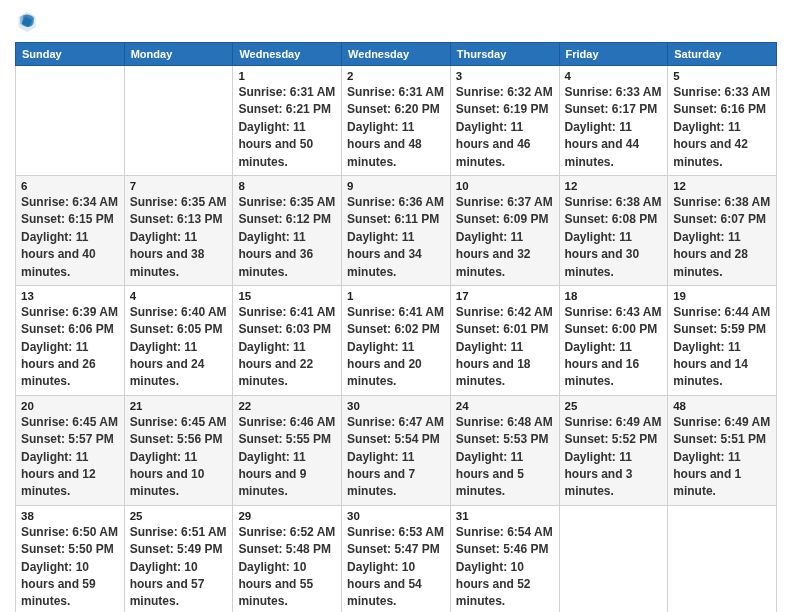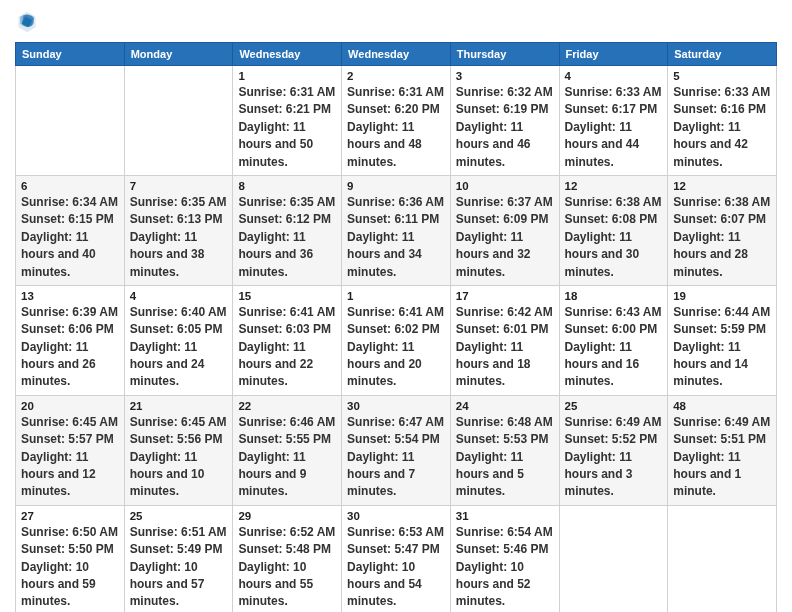--- a/index.html
+++ b/index.html
@@ -347,21 +347,21 @@
         <span class="day-number">48</span>
         <div class="day-info">
           Sunrise: 6:49 AM<br>
           Sunset: 5:51 PM<br>
           Daylight: 11 hours and 1 minute.
         </div>
       </td>
         </tr>
         <tr>
           <td>
-        <span class="day-number">27</span>
+        <span class="day-number">38</span>
         <div class="day-info">
           Sunrise: 6:50 AM<br>
           Sunset: 5:50 PM<br>
           Daylight: 10 hours and 59 minutes.
         </div>
       </td>
           <td>
         <span class="day-number">25</span>
         <div class="day-info">
           Sunrise: 6:51 AM<br>

